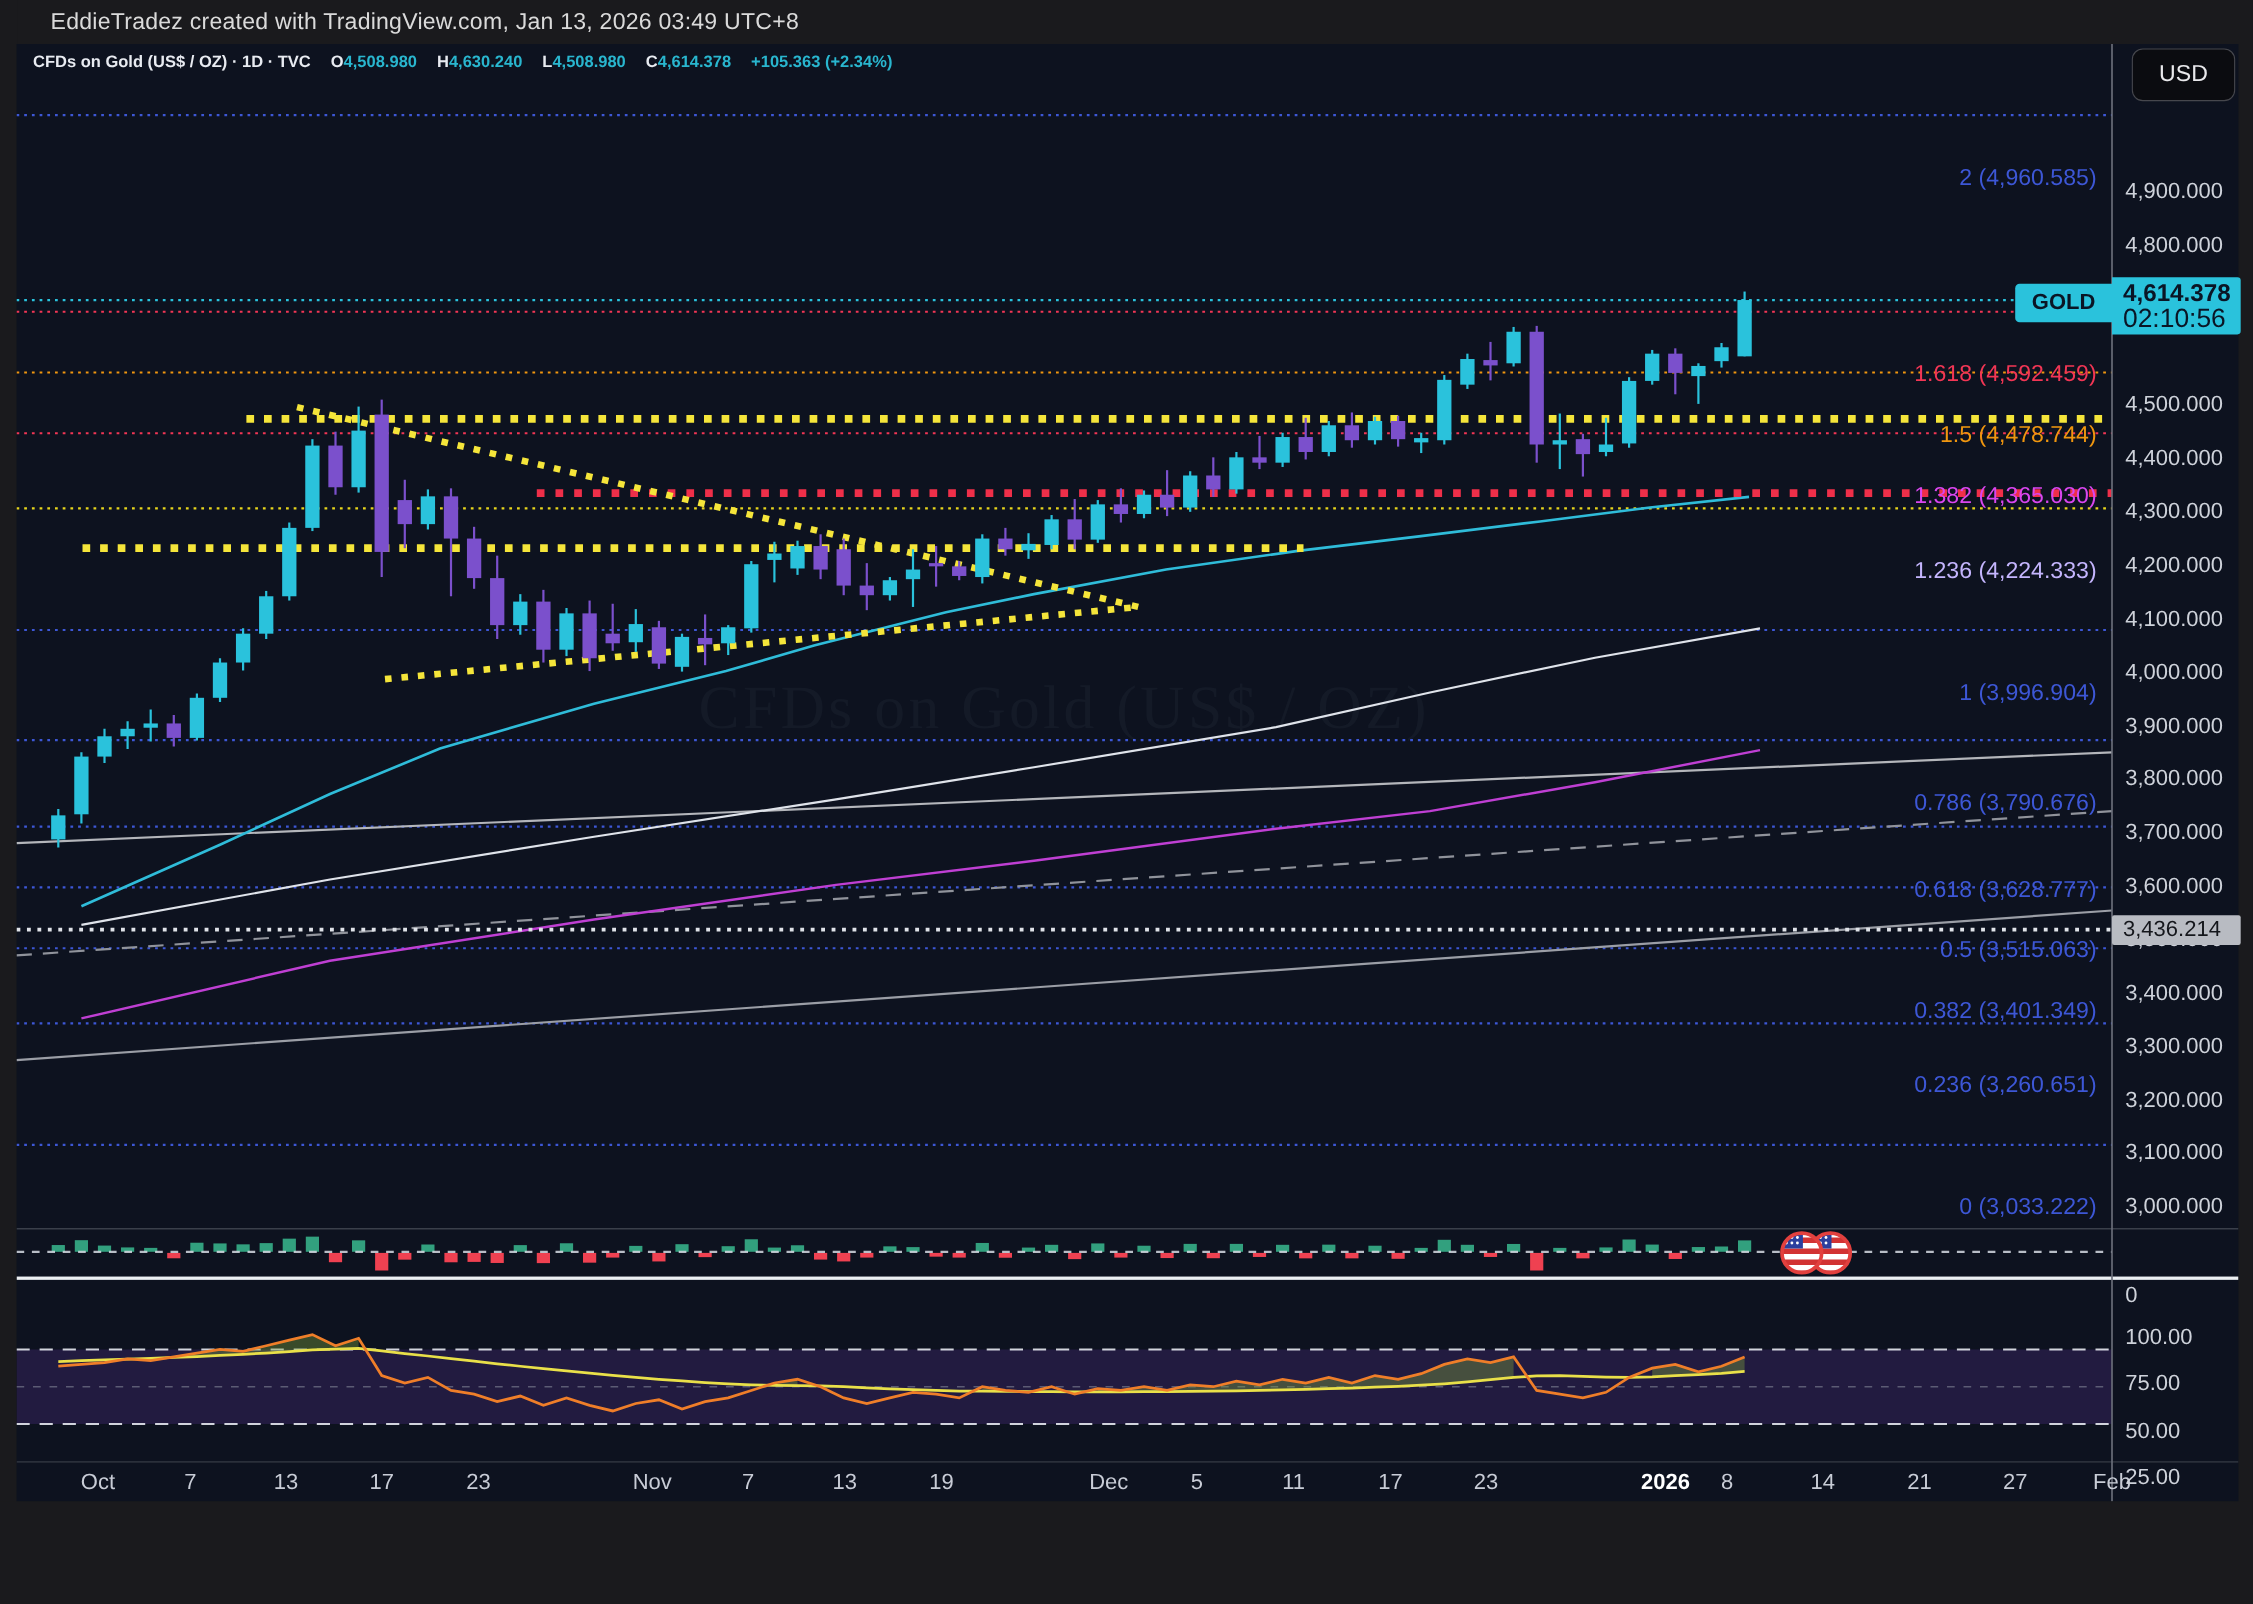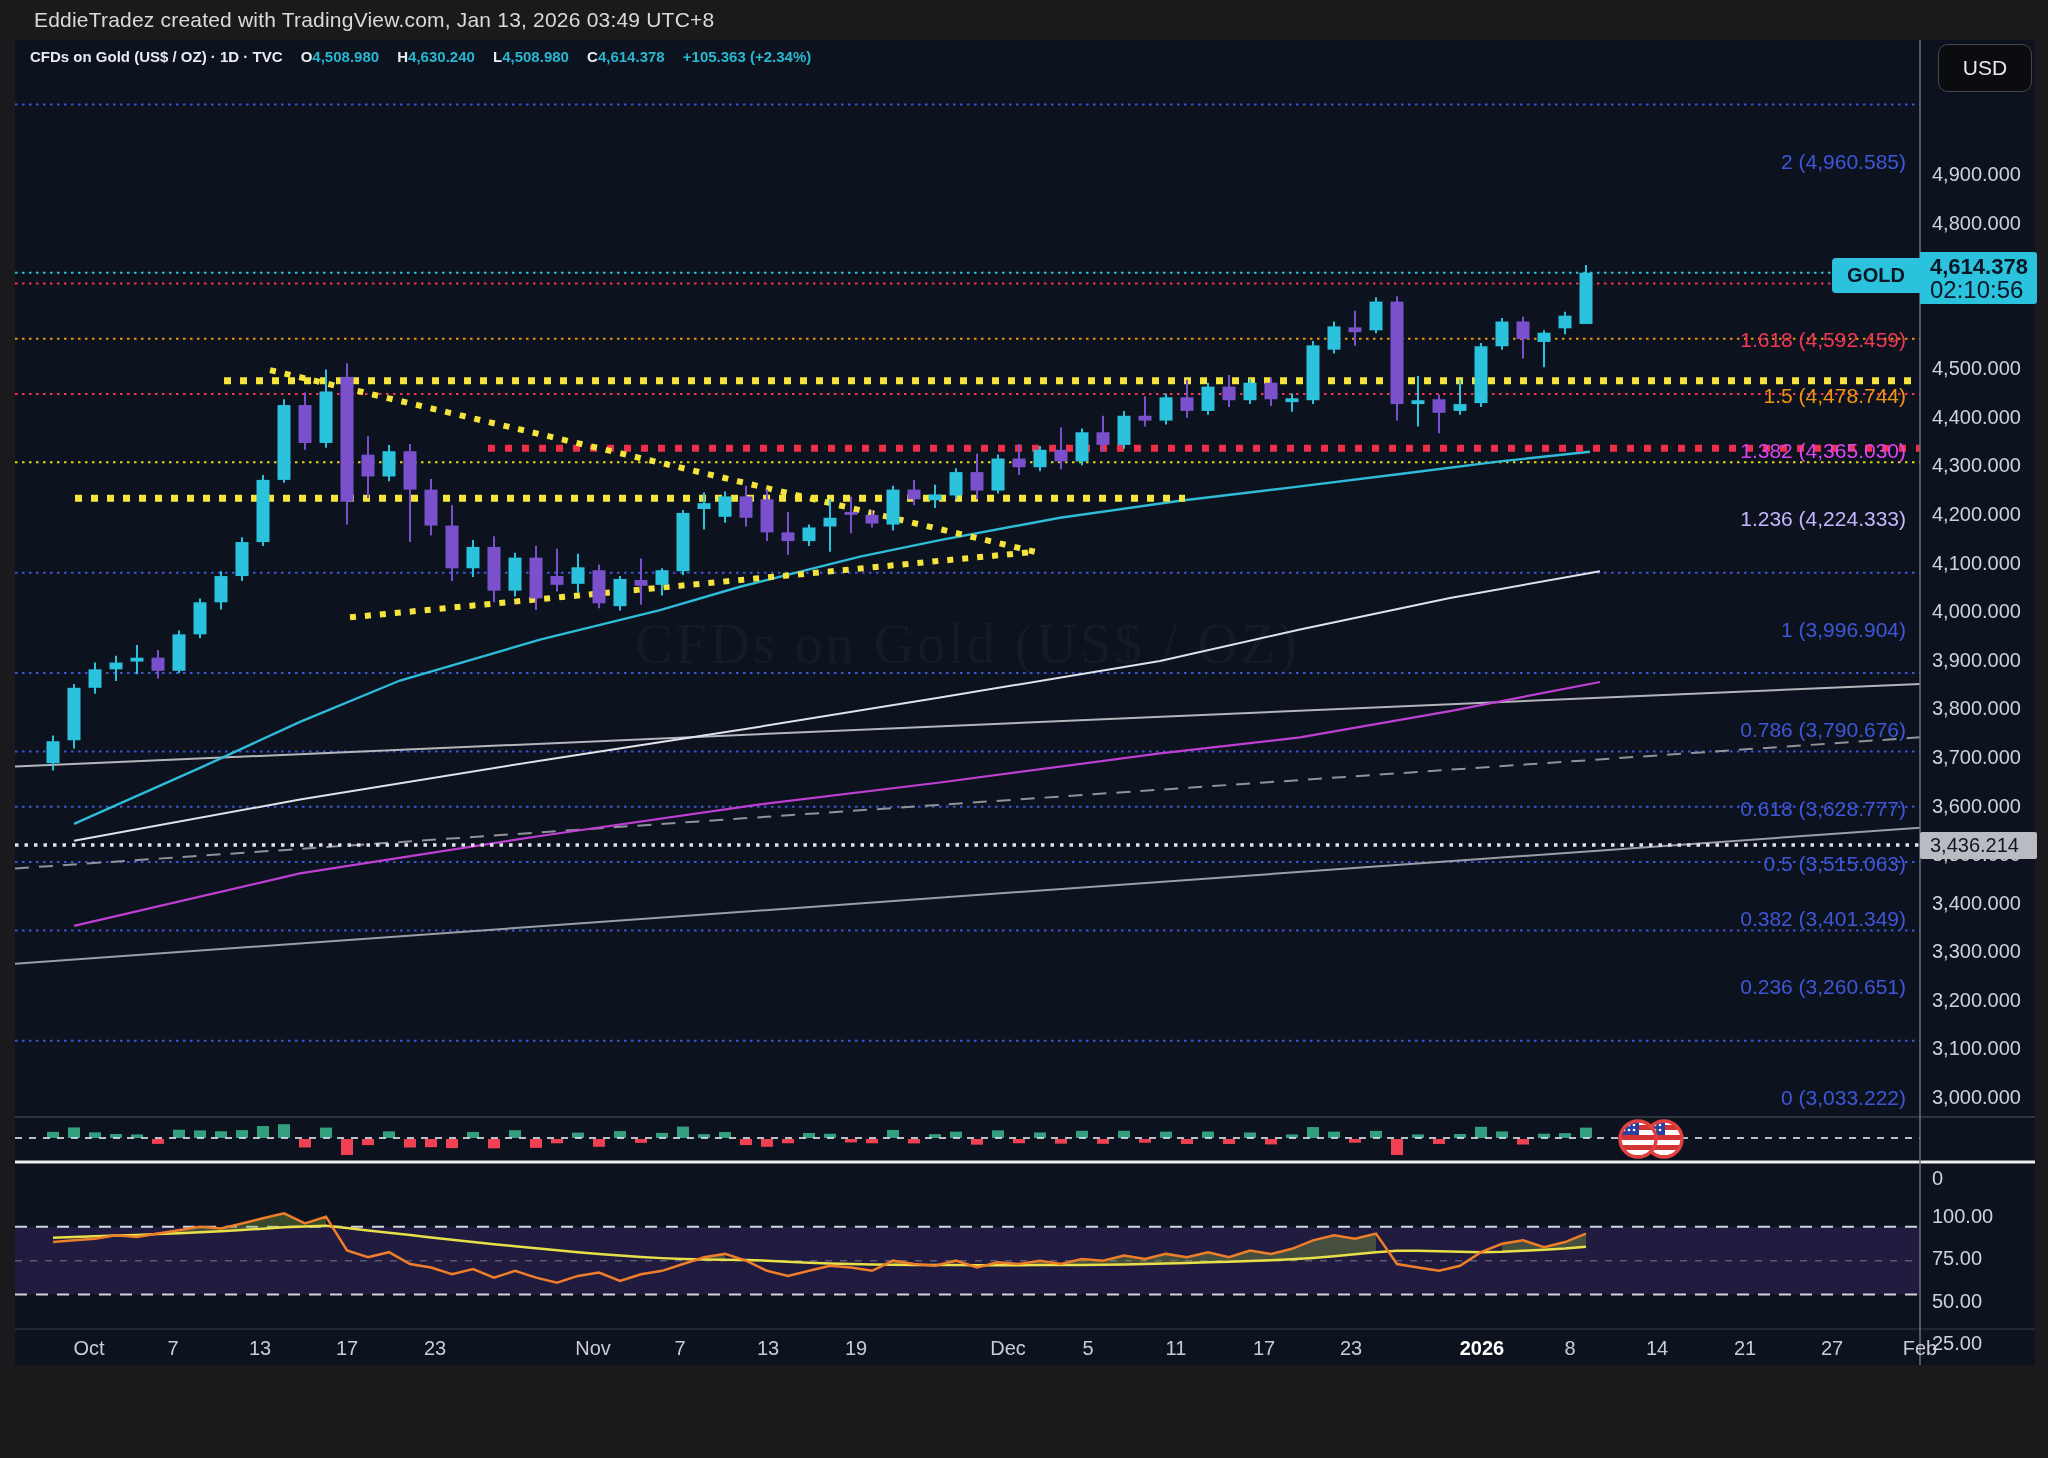--- a/index.html
+++ b/index.html
@@ -1,39 +1,39 @@
 <!DOCTYPE html>
 <html><head>
 <meta charset="utf-8">
 <style>
   html,body{margin:0;padding:0;background:#1a1a1d;}
   #app{position:relative;width:2048px;height:1458px;background:#1a1a1d;overflow:hidden;
        font-family:"Liberation Sans",sans-serif;}
   .abs{position:absolute;}
   
-  #topbar{left:4px;top:0;width:1844px;height:40px;background:#1a1a1d;}
+  #topbar{left:16px;top:0;width:1844px;height:40px;background:#1a1a1d;}
   #attribution{left:30px;top:8px;font-size:21px;color:#dadada;letter-spacing:.2px;white-space:nowrap;}
   
   #chartbox{left:15px;top:40px;width:2020px;height:1325px;background:#0d121f;}
   #chartSvg{position:absolute;left:0;top:0;}
   
   #symrow{left:15px;top:8px;font-size:15px;font-weight:600;color:#e8ebf1;white-space:nowrap;z-index:5;}
   #symrow .val{color:#29b6cf;}
   #symrow .lbl{color:#e8ebf1;margin-left:14px;}
   #symrow .chg{color:#29b6cf;margin-left:14px;}
   
   .wm{left:0;width:1905px;text-align:center;color:rgba(186,201,231,0.055);
       font-family:"Liberation Serif",serif;z-index:1;pointer-events:none;}
   #wm1{top:438px;font-size:100px;letter-spacing:8px;}
   #wm2{top:572px;font-size:56px;letter-spacing:3px;color:rgba(186,201,231,0.045);}
   
   .pricelabel{position:absolute;left:1932px;font-size:20px;color:#ced2da;white-space:nowrap;}
   .fiblabel{position:absolute;right:142px;font-size:21px;white-space:nowrap;z-index:3;}
   .timelabel{position:absolute;top:1297px;transform:translateX(-50%);font-size:20px;color:#c8ccd6;white-space:nowrap;}
-  .timelabel.major{font-weight:700;color:#ffffff;}
+  .timelabel.major{font-weight:700;color:#ffffff;margin-left:32px;}
   .indlabel{position:absolute;left:1932px;font-size:20px;color:#ced2da;white-space:nowrap;}
   
   #usdbtn{left:1938px;top:44px;width:92px;height:46px;background:#0b0c10;border:1.5px solid #46474d;
           border-radius:10px;color:#e9e9ec;font-size:21px;display:flex;align-items:center;justify-content:center;z-index:6;}
   
   #goldtag{left:1832px;top:258px;width:88px;height:35px;background:#2ac2dc;color:#0a1525;
            font-size:20px;font-weight:700;display:flex;align-items:center;justify-content:center;
            border-radius:4px 0 0 4px;z-index:6;}
   #goldbadge{left:1920px;top:252px;width:117px;height:52px;background:#2ac2dc;color:#0a1525;
              border-radius:0 3px 3px 0;z-index:6;text-align:left;padding-left:10px;box-sizing:border-box;}

